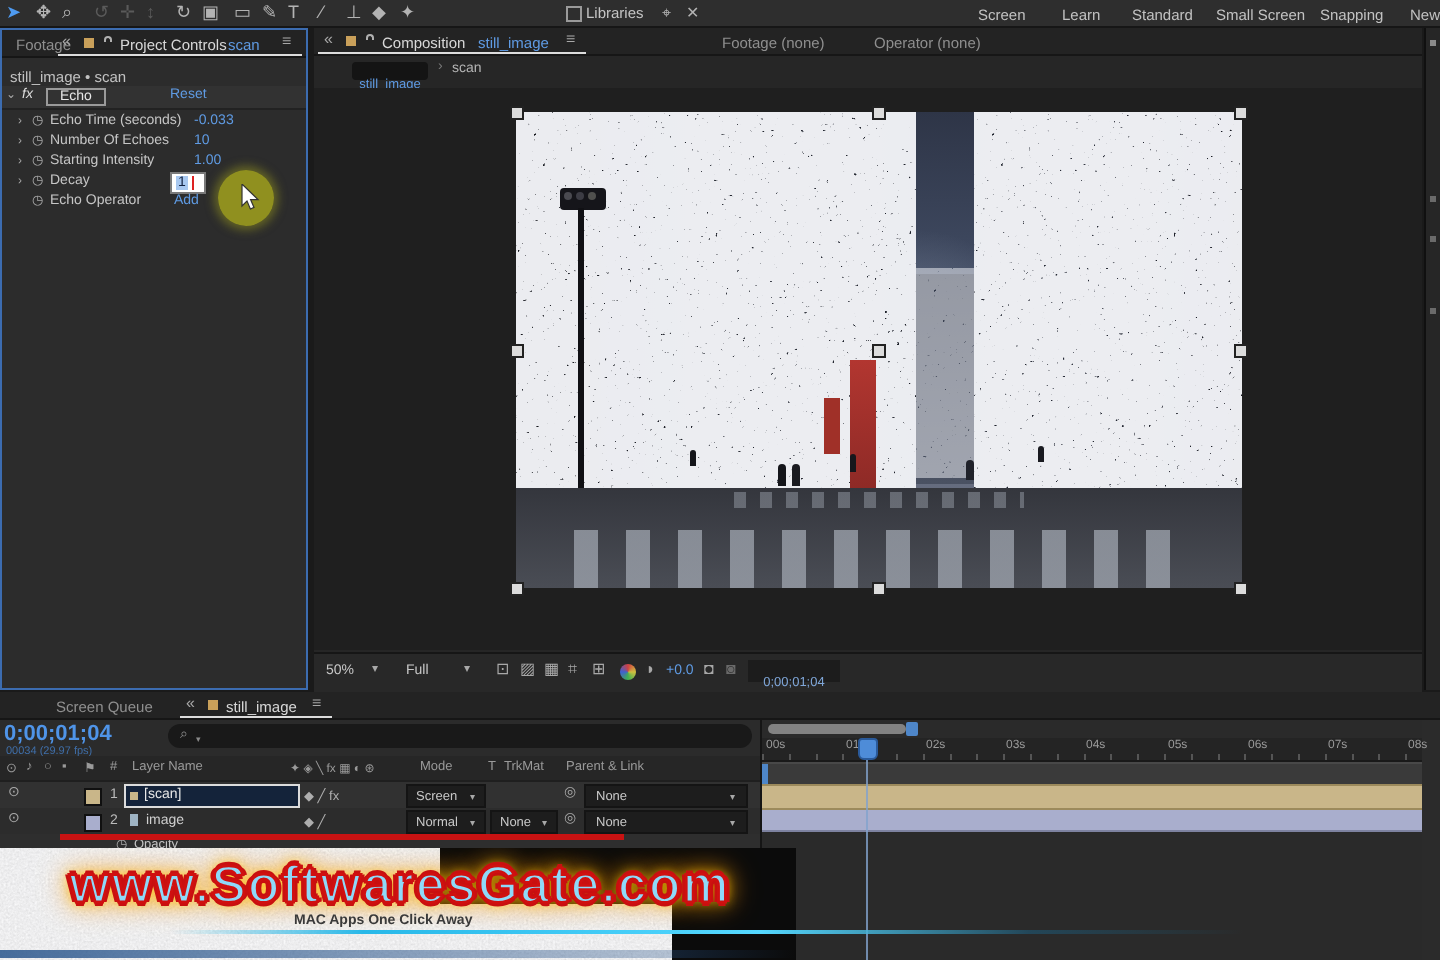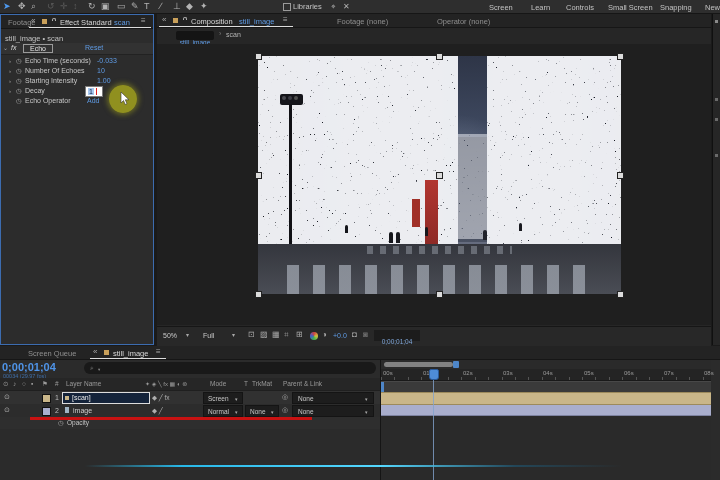--- a/index.html
+++ b/index.html
@@ -67,33 +67,33 @@
     <span class="abs tool" style="left:186px;top:0;">◆</span>
     <span class="abs tool" style="left:200px;top:0;">✦</span>
 
     <span class="abs" style="left:283px;top:3px;width:6px;height:6px;border:1px solid #9a9a9a;"></span>
     <span class="abs txt" style="left:293px;top:2px;font-size:7.5px;color:#c4c4c4;">Libraries</span>
     <span class="abs tool" style="left:331px;top:0;font-size:8px;">⌖</span>
     <span class="abs tool" style="left:343px;top:0;font-size:8px;">✕</span>
 
     <span class="abs txt" style="left:489px;top:2.5px;font-size:7.5px;color:#c2c2c2;">Screen</span>
     <span class="abs txt" style="left:531px;top:2.5px;font-size:7.5px;color:#c2c2c2;">Learn</span>
-    <span class="abs txt" style="left:566px;top:2.5px;font-size:7.5px;color:#c2c2c2;">Controls</span>
+    <span class="abs txt" style="left:566px;top:2.5px;font-size:7.5px;color:#c2c2c2;">Standard</span>
     <span class="abs txt" style="left:608px;top:2.5px;font-size:7.5px;color:#c2c2c2;">Small Screen</span>
     <span class="abs txt" style="left:660px;top:2.5px;font-size:7.5px;color:#c2c2c2;">Snapping</span>
     <span class="abs txt" style="left:705px;top:2.5px;font-size:7.5px;color:#c2c2c2;">New</span>
   </div>
 
   <div class="abs panel" style="left:0;top:14px;width:154px;height:331px;border:1px solid #3c6cb0;box-sizing:border-box;">
     <div class="abs tabbar" style="left:0;top:0;width:152px;height:13px;">
       <span class="abs tab-inactive txt" style="left:7px;top:3px;">Footage</span>
       <span class="abs icon" style="left:30px;top:2px;">«</span>
       <span class="abs tansq" style="left:41px;top:4px;"></span>
       <span class="abs lock" style="left:50px;top:6px;"></span>
-      <span class="abs tab-active txt" style="left:59px;top:3px;">Effect Standard</span>
+      <span class="abs tab-active txt" style="left:59px;top:3px;">Project Controls</span>
       <span class="abs txt blue" style="left:113px;top:3px;font-size:7.5px;">scan</span>
       <span class="abs icon" style="left:140px;top:2px;">≡</span>
       <div class="abs underline" style="left:28px;top:12px;width:122px;"></div>
     </div>
 
     <span class="abs txt" style="left:4px;top:19px;font-size:7.5px;color:#c2c2c2;">still_image • scan</span>
 
     <div class="abs" style="left:0;top:28px;width:152px;height:11px;background:#323232;border-bottom:1px solid #222;">
       <span class="abs icon" style="left:2px;top:1px;font-size:6px;">⌄</span>
       <span class="abs txt" style="left:10px;top:1px;font-size:7px;font-style:italic;color:#ddd;">fx</span>
@@ -142,21 +142,21 @@
 
   <div class="abs" style="left:157px;top:14px;width:554px;height:331px;background:#262626;">
     <div class="abs tabbar" style="left:0;top:0;width:554px;height:13px;">
       <span class="abs icon" style="left:5px;top:2px;">«</span>
       <span class="abs tansq" style="left:16px;top:4px;"></span>
       <span class="abs lock" style="left:25px;top:6px;"></span>
       <span class="abs tab-active txt" style="left:34px;top:3px;">Composition</span>
       <span class="abs txt blue" style="left:82px;top:3px;font-size:7.5px;">still_image</span>
       <span class="abs icon" style="left:126px;top:2px;">≡</span>
       <div class="abs underline" style="left:2px;top:12px;width:134px;"></div>
-      <span class="abs tab-inactive txt" style="left:180px;top:3px;">Footage (none)</span>
+      <span class="abs tab-inactive txt" style="left:204px;top:3px;">Footage (none)</span>
       <span class="abs tab-inactive txt" style="left:280px;top:3px;">Operator (none)</span>
     </div>
 
     <div class="abs" style="left:0;top:14px;width:554px;height:15px;background:#262626;">
       <span class="abs" style="left:19px;top:3px;width:38px;height:9px;background:#141414;border-radius:2px;text-align:center;">
         <span class="blue" style="font-size:6.5px;line-height:9px;">still_image</span>
       </span>
       <span class="abs icon" style="left:62px;top:2px;font-size:7px;color:#777;">›</span>
       <span class="abs txt" style="left:69px;top:3px;font-size:7px;color:#b5b5b5;">scan</span>
     </div>
@@ -341,15 +341,26 @@
       <div class="abs" style="left:0;top:45px;width:330px;height:10px;background:#a9aecd;border-bottom:1px solid #7d82a0;"></div>
 
       <div class="abs" style="left:48px;top:9px;width:8px;height:9px;background:#4e8cd8;border:1px solid #2a5a9a;border-radius:2px 2px 3px 3px;z-index:8;"></div>
       <div class="abs" style="left:52px;top:9px;width:1px;height:111px;background:rgba(130,162,205,0.8);z-index:7;"></div>
     </div>
     <div class="abs" style="left:380px;top:14px;width:1px;height:120px;background:#151515;"></div>
   </div>
 
   <div class="abs" style="left:30px;top:417px;width:282px;height:3px;background:#c81212;z-index:48;"></div>
 
+  <div class="abs" style="left:0;top:424px;width:398px;height:56px;background:#0b0b0b;overflow:hidden;z-index:50;">
+    <svg class="abs" style="left:0;top:0;" width="220" height="56">
+        <rect width="220" height="56" filter="url(#graynoise)"></rect>
+      </svg>
+    <svg class="abs" style="left:220px;top:28px;" width="116" height="28">
+        <rect width="116" height="28" filter="url(#graynoise)"></rect>
+      </svg>
+    <div class="abs wm-title txt" style="left:4px;top:3px;width:392px;text-align:center;">www.SoftwaresGate.com</div>
+    <div class="abs wm-sub txt" style="left:147px;top:33px;">MAC Apps One Click Away</div>
+    <div class="abs" style="left:0;top:51px;width:398px;height:4px;background:linear-gradient(90deg,rgba(40,85,140,0.85),rgba(40,85,140,0.3) 85%,rgba(0,0,0,0));"></div>
+  </div>
   <div class="abs" style="left:85px;top:465px;width:537px;height:2px;z-index:52;background:linear-gradient(90deg,rgba(0,180,230,0) 0%,#28b8e8 18%,#55d8ff 55%,rgba(30,90,120,0.6) 80%,rgba(0,0,0,0) 100%);"></div>
 
 </div>
 
 </body></html>

